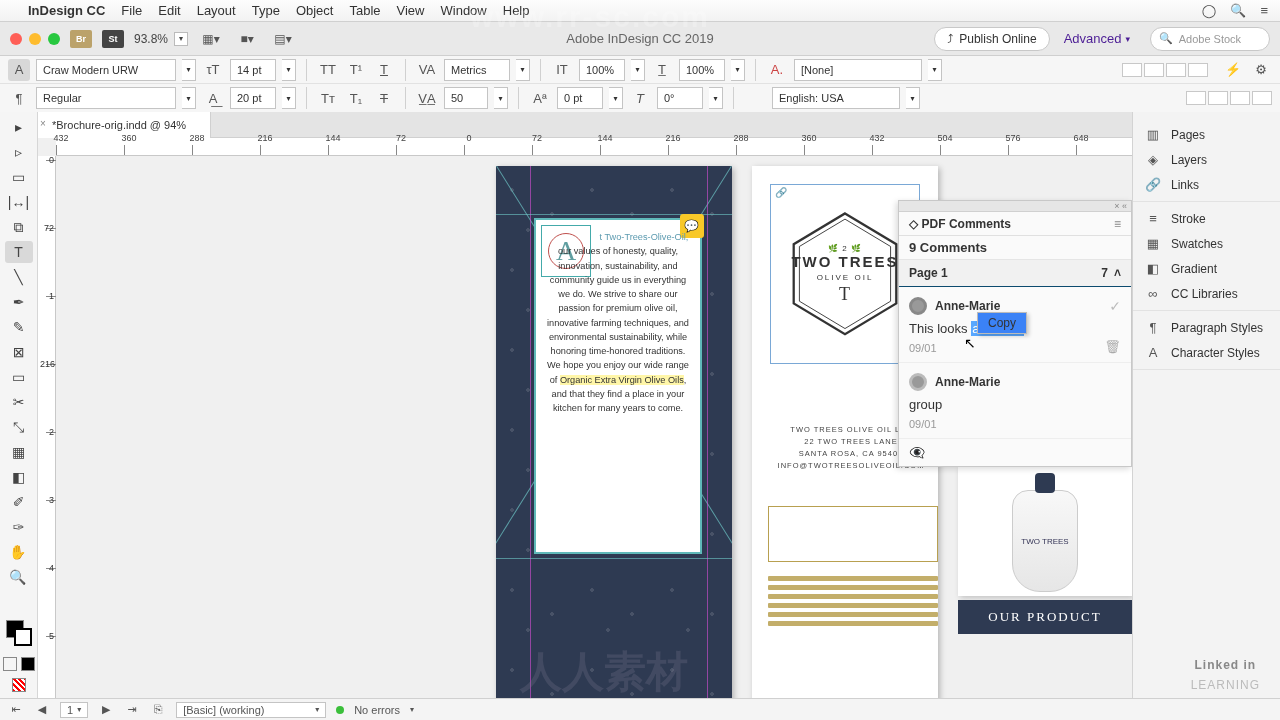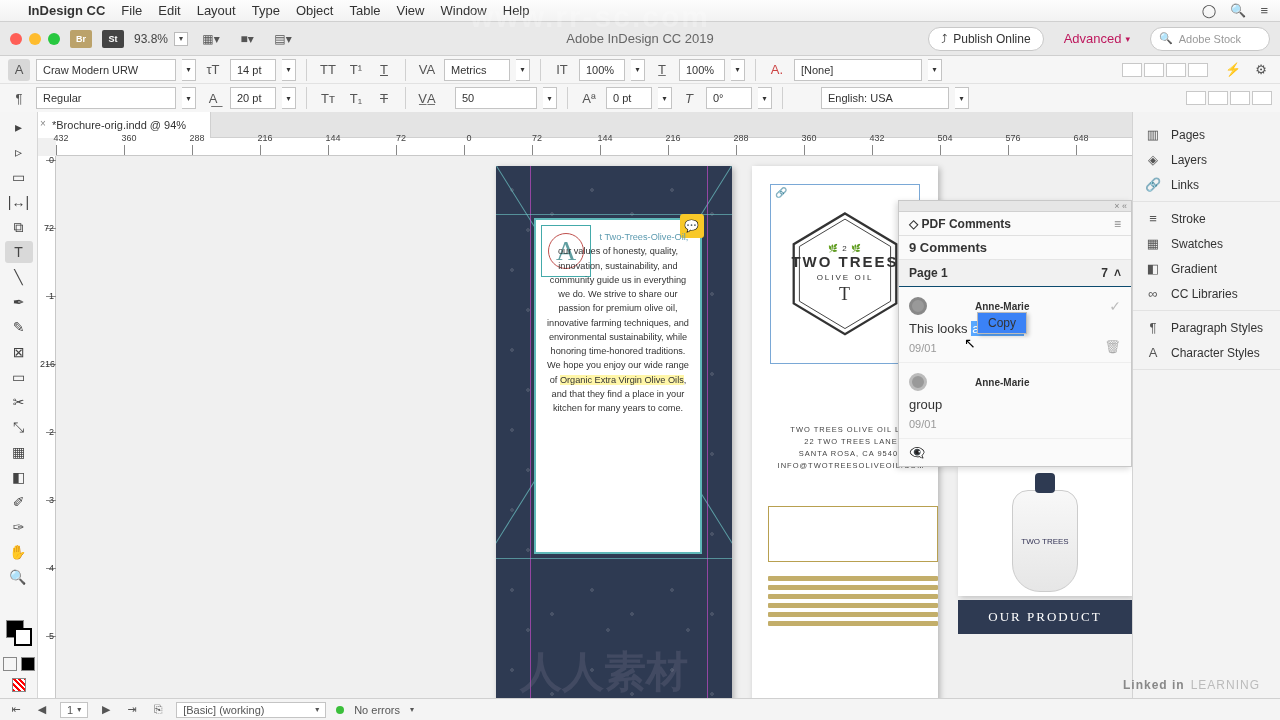--- a/index.html
+++ b/index.html
@@ -17,21 +17,21 @@
 .traffic { display:flex; gap:7px; }
 .dot { width:12px; height:12px; border-radius:50%; }
 .dot.r{background:#ff5f57;} .dot.y{background:#febc2e;} .dot.g{background:#28c840;}
 .winbar .chip { width:22px; height:18px; background:#bba26a; border-radius:2px; display:flex; align-items:center; justify-content:center; font-size:9px; color:#fff; font-weight:700;}
 .winbar .chip.st { background:#444;}
 .winbar .zoom { font-size:12px; color:#444; display:flex; align-items:center; gap:6px;}
 .dd-btn {width:14px;height:14px;border:1px solid #bbb;display:inline-flex;align-items:center;justify-content:center;font-size:8px;background:#fff;}
 .winbar .icon-btn {width:26px;height:22px;display:flex;align-items:center;justify-content:center;border-radius:3px;color:#555;}
 .wintitle{ position:absolute; left:50%; transform:translateX(-50%); font-size:13px; color:#666;}
 .publish{ margin-left:auto; background:#fff; border:1px solid #c8c8c8; border-radius:14px; padding:4px 12px; display:flex; gap:6px; align-items:center; font-size:12px;}
-.workspace{ font-size:13px; color:#be185d; display:flex; gap:4px; align-items:center; margin-left:10px;}
+.workspace{ font-size:13px; color:#4c1d95; display:flex; gap:4px; align-items:center; margin-left:4px;}
 .search-stock{border:1px solid #c8c8c8;border-radius:13px;height:24px;width:120px;background:#fff;display:flex;align-items:center;padding:0 8px;gap:6px;font-size:11px;color:#999;margin-left:10px;}
 
 
 .control-panel{background:#f6f6f6;border-bottom:1px solid #d0d0d0;}
 .ctrl-row{height:28px;display:flex;align-items:center;padding:0 8px;gap:6px;border-bottom:1px solid #e2e2e2;}
 .ctrl-row:last-child{border-bottom:none;}
 .ctrl-ico{width:22px;height:22px;display:flex;align-items:center;justify-content:center;color:#555;font-size:13px;}
 .ctrl-select{height:22px;border:1px solid #c4c4c4;background:#fff;display:flex;align-items:center;padding:0 6px;font-size:11px;}
 .ctrl-select.font{width:140px;}
 .ctrl-select.num{width:46px;justify-content:flex-start;}
@@ -106,21 +106,21 @@
 .search-row{padding:6px 8px;display:flex;gap:6px;align-items:center;}
 .search-row input{flex:1;border:none;border-bottom:1px solid #ccc;background:transparent;font-size:11px;padding:3px 0;outline:none;}
 .filter-ic{font-size:12px;color:#666;}
 .count-row{padding:4px 10px;font-weight:700;font-size:13px;}
 .page-row{padding:6px 10px;background:#f1f1f1;display:flex;justify-content:space-between;font-size:12px;font-weight:600;border-top:1px solid #e5e5e5;border-bottom:1px solid #0c4a6e;align-items:flex-end;}
 .page-row .rt{display:flex;gap:6px;align-items:center;}
 .comment{padding:10px 10px 8px;border-bottom:1px solid #eee;position:relative;}
 .c-head{display:flex;align-items:center;gap:8px;margin-bottom:6px;}
 .avatar{width:18px;height:18px;border-radius:50%;background:#999;border:3px solid #bbb;}
 .avatar.done{border-color:#888;}
-.author{font-size:10px;font-weight:600;margin-left:40px;}
+.author{font-size:12px;font-weight:600;}
 .check{margin-left:auto;color:#bbb;font-size:14px;}
 .c-body{font-size:13px;color:#333;margin-bottom:6px;}
 .c-body .sel{background:#5aa8ff;color:#fff;padding:0 1px;}
 .c-date{font-size:11px;color:#999;}
 .trash{position:absolute;right:10px;bottom:8px;color:#aaa;font-size:13px;}
 .context-copy{position:absolute;left:78px;top:25px;background:#3b82f6;border:1px solid #bbb;padding:3px 10px;font-size:12px;box-shadow:2px 2px 4px rgba(0,0,0,.2);z-index:5;}
 .cursor-ic{position:absolute;left:65px;top:48px;font-size:14px;color:#000;z-index:4;}
 .eye-row{padding:6px 10px;color:#aaa;font-size:13px;}
 
 
@@ -128,21 +128,21 @@
 .dock-group{padding:4px 0;border-bottom:1px solid #e2e2e2;}
 .dock-item{display:flex;align-items:center;gap:10px;padding:5px 12px;font-size:12px;color:#333;}
 .dock-item .ic{width:16px;text-align:center;color:#555;font-size:13px;}
 
 
 .statusbar{position:absolute;left:0;right:0;bottom:0;height:22px;background:#f4f4f4;border-top:1px solid #d0d0d0;display:flex;align-items:center;font-size:11px;color:#555;gap:10px;padding:0 8px;}
 .sb-btn{width:16px;text-align:center;}
 .sb-sel{border:1px solid #c4c4c4;background:#fff;padding:1px 6px;display:flex;align-items:center;gap:4px;}
 .green-dot{width:8px;height:8px;border-radius:50%;background:#3bbf3b;}
 
-.watermark{position:absolute;right:20px;bottom:28px;font-size:12px;color:#bbb;letter-spacing:1px;display:flex;align-items:center;gap:6px;}
+.watermark{position:absolute;right:20px;bottom:28px;font-size:12px;color:#bbb;letter-spacing:1px;display:flex;align-items:center;gap:6px;flex-direction:column;}
 .center-wm{position:absolute;left:520px;bottom:20px;color:rgba(120,120,140,.28);font-size:42px;font-weight:700;pointer-events:none;}
 .center-wm2{position:absolute;left:470px;top:0;color:rgba(255,255,255,.22);font-size:30px;font-weight:700;pointer-events:none;letter-spacing:2px;}
 </style>
 </head>
 <body>
 
 <div class="mac-menubar">
   <span class="apple"></span>
   <span class="appname">InDesign CC</span>
   <span class="menu-item">File</span>
@@ -238,21 +238,21 @@
     <div class="ctrl-select num">20 pt</div>
       <div class="mini-dd">▾</div>
     <div class="sep"></div>
     <div class="ctrl-ico">Tᴛ</div>
     <div class="ctrl-ico">T₁</div>
     <div class="ctrl-ico">
         <s>T</s>
       </div>
     <div class="sep"></div>
     <div class="ctrl-ico">V̲A̲</div>
-    <div class="ctrl-select" style="width:82px;margin-left:11px;">50</div>
+    <div class="ctrl-select" style="width:44px;">50</div>
       <div class="mini-dd">▾</div>
     <div class="sep"></div>
     <div class="ctrl-ico">Aª</div>
     <div class="ctrl-select num">0 pt</div>
       <div class="mini-dd">▾</div>
     <div class="ctrl-ico">
         <i>T</i>
       </div>
     <div class="ctrl-select num">0°</div>
       <div class="mini-dd">▾</div>

